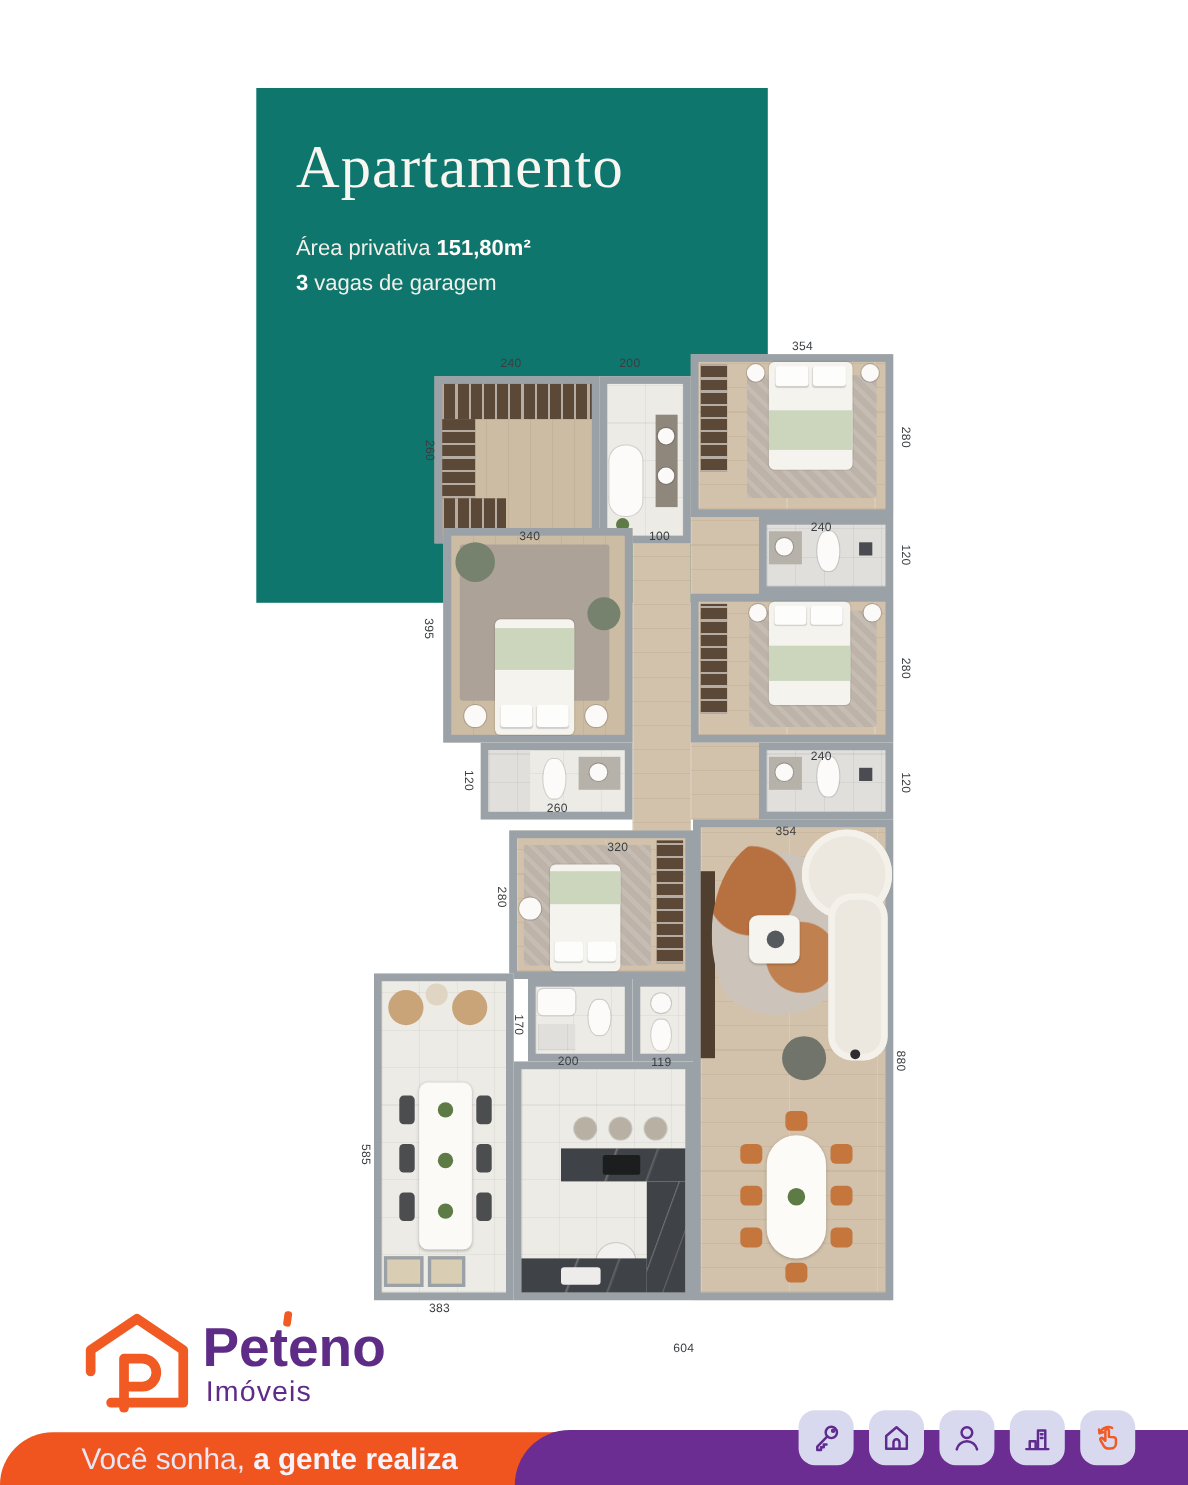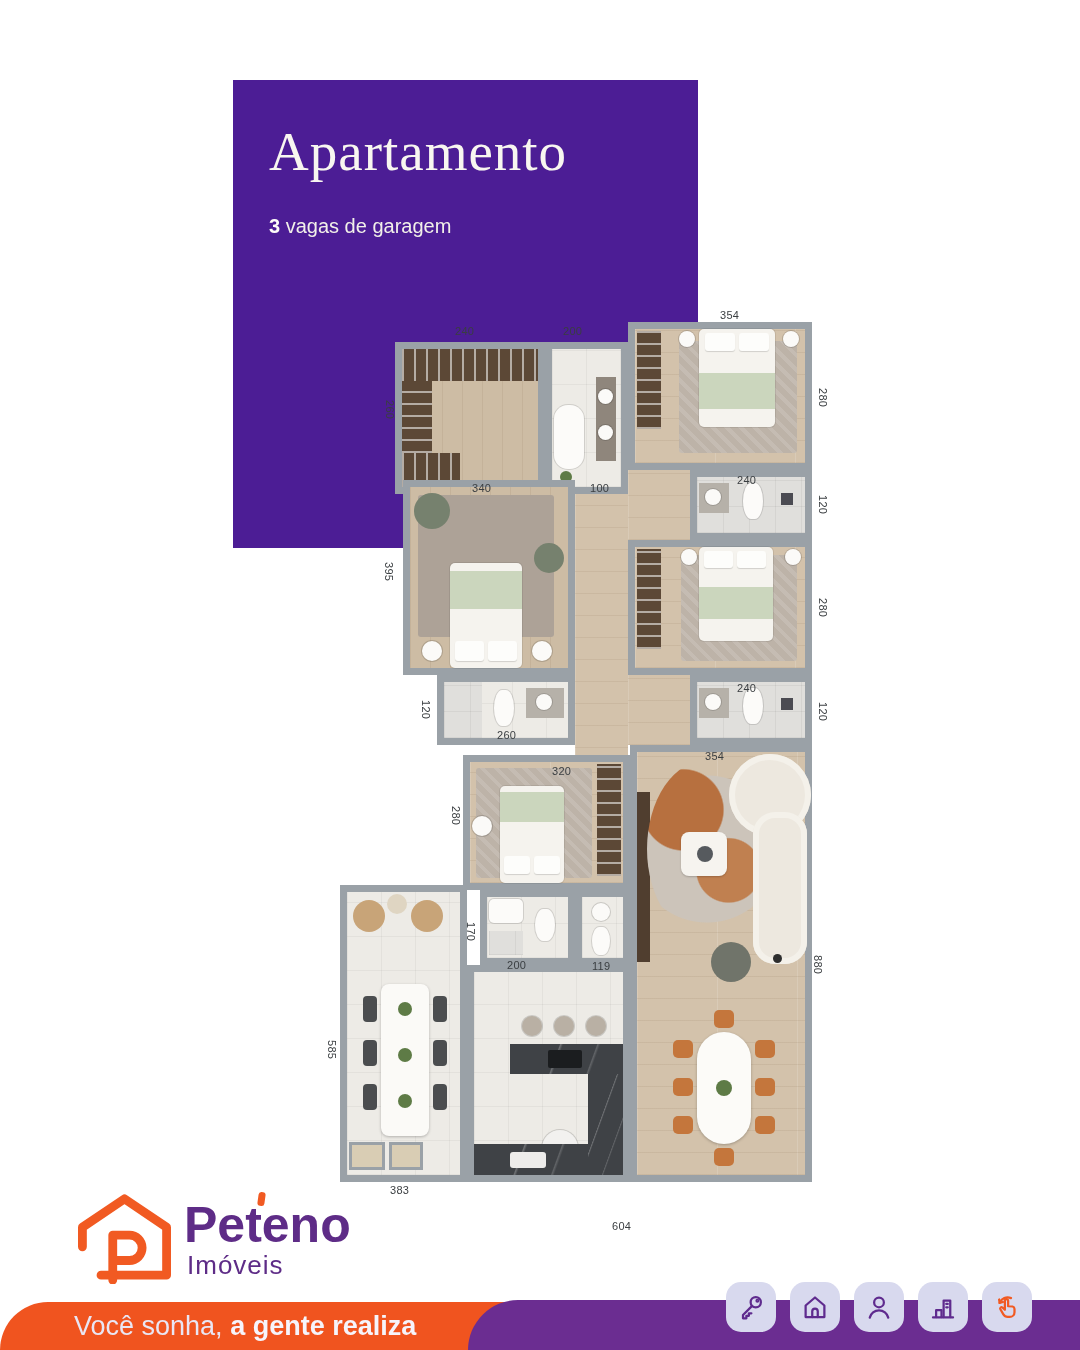--- a/index.html
+++ b/index.html
@@ -1,20 +1,20 @@
 <!DOCTYPE html>
 <html><head>
 <meta charset="utf-8">
 <style>
   html,body{margin:0;padding:0;background:#fff;}
   body{width:1080px;height:1350px;position:relative;overflow:hidden;
        font-family:"Liberation Sans",sans-serif;}
   .abs{position:absolute;}
   
-  .card{left:233px;top:80px;width:465px;height:468px;background:#4c1d95;}
+  .card{left:233px;top:80px;width:465px;height:468px;background:#0f766e;}
   .card-inner{position:absolute;left:36px;top:44px;color:#F5F3EC;}
   .t1{font-family:"Liberation Serif",serif;font-weight:400;font-size:55px;line-height:1.02;color:#F8F6F0;letter-spacing:1px;}
   .t2{font-family:"Liberation Serif",serif;font-weight:700;font-size:57px;line-height:1.05;color:#FFFFFF;}
   .specs{margin-top:30px;font-size:20px;line-height:1.6;color:#F2F0E9;}
   .specs b{font-weight:700;color:#FDFCF8;}
   
   .plan{left:320px;top:305px;width:515px;height:895px;}
   .room{position:absolute;border:7px solid #9AA1A7;box-sizing:border-box;}
   .nb{position:absolute;box-sizing:border-box;}
   .wood{background-color:#D3C2AB;background-image:
@@ -57,20 +57,21 @@
   .chip svg{width:30px;height:30px;fill:none;stroke:#5F2B8E;stroke-width:1.8;stroke-linecap:round;stroke-linejoin:round;}
   .chip svg.or{stroke:#F15A22;}
 </style>
 </head>
 <body>
 
 <div class="abs card">
   <div class="card-inner">
     <div class="t1">Apartamento</div>
     <div class="specs">
+      <div><span>Área privativa</span> <b>151,80m²</b></div>
       <div><b>3</b> <span>vagas de garagem</span></div>
     </div>
   </div>
 </div>
 
 <div class="abs plan">
 
   <div class="nb wood" style="left:255px;top:175px;width:53px;height:290px;"></div>
   <div class="nb wood" style="left:308px;top:165px;width:62px;height:70px;"></div>
   <div class="nb wood" style="left:308px;top:370px;width:62px;height:70px;"></div>

